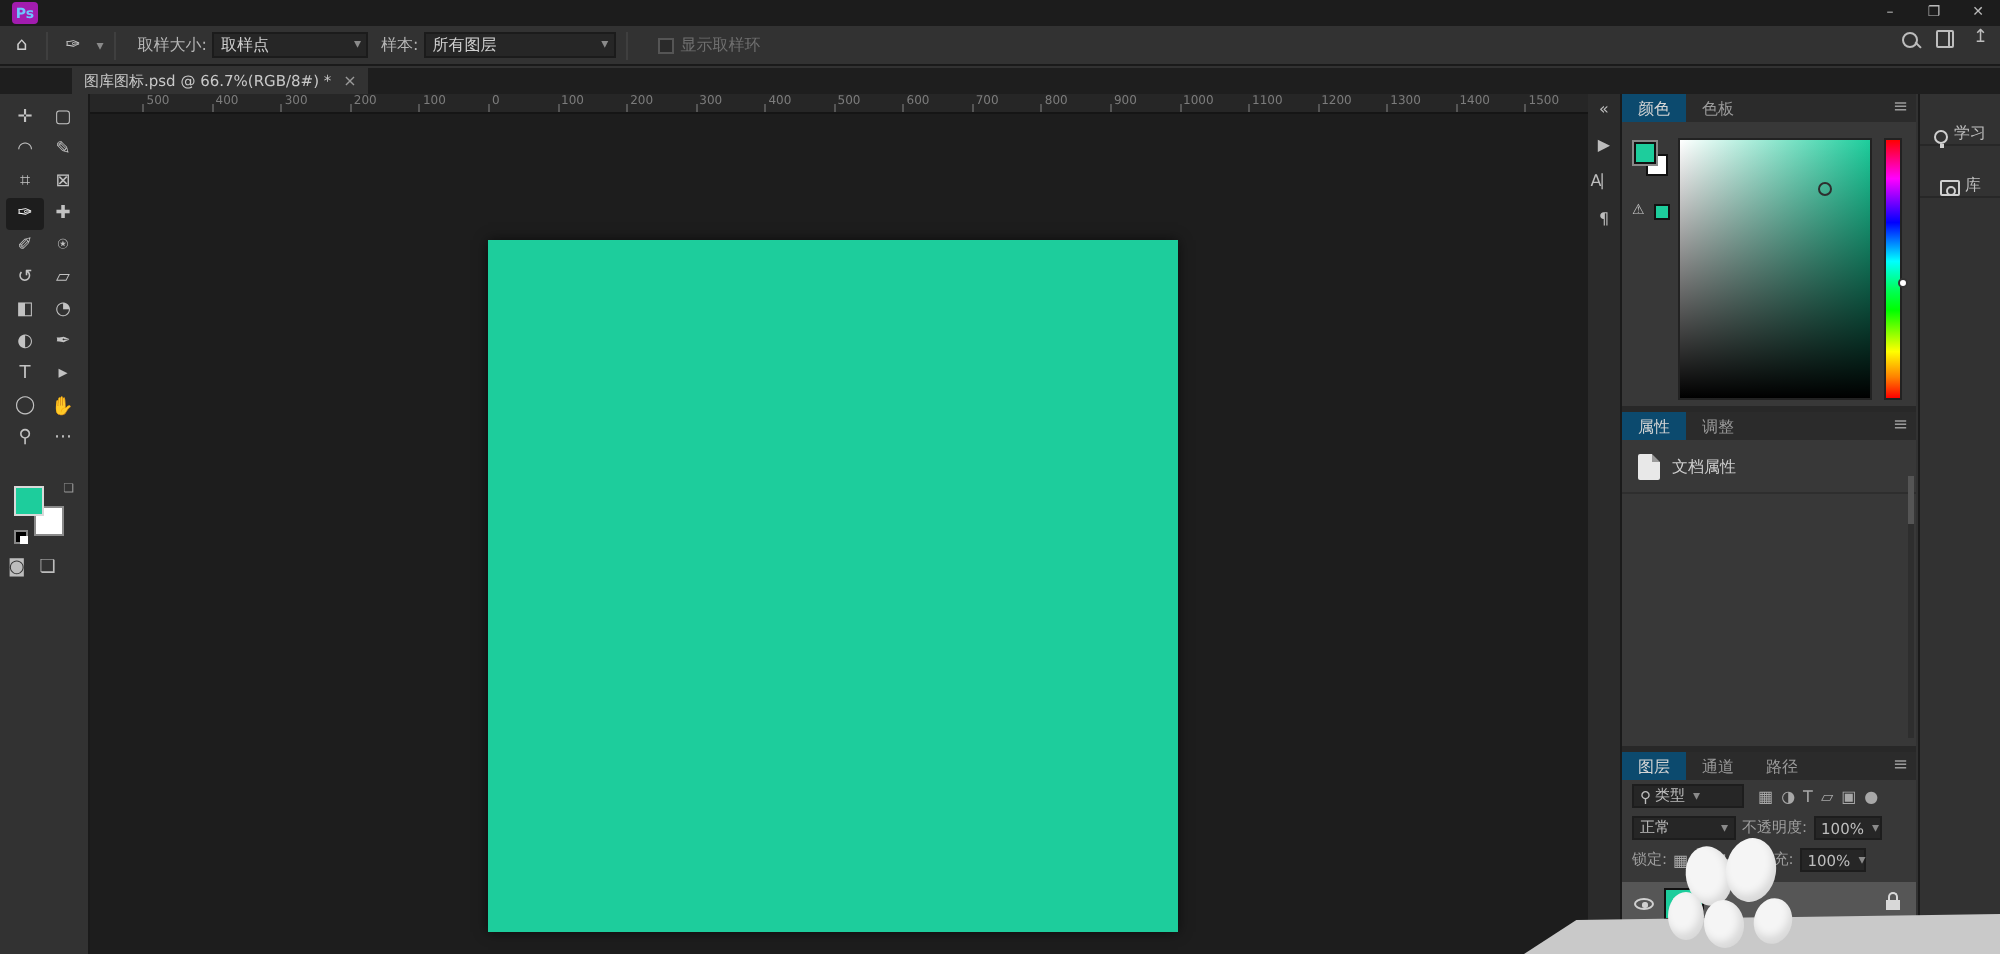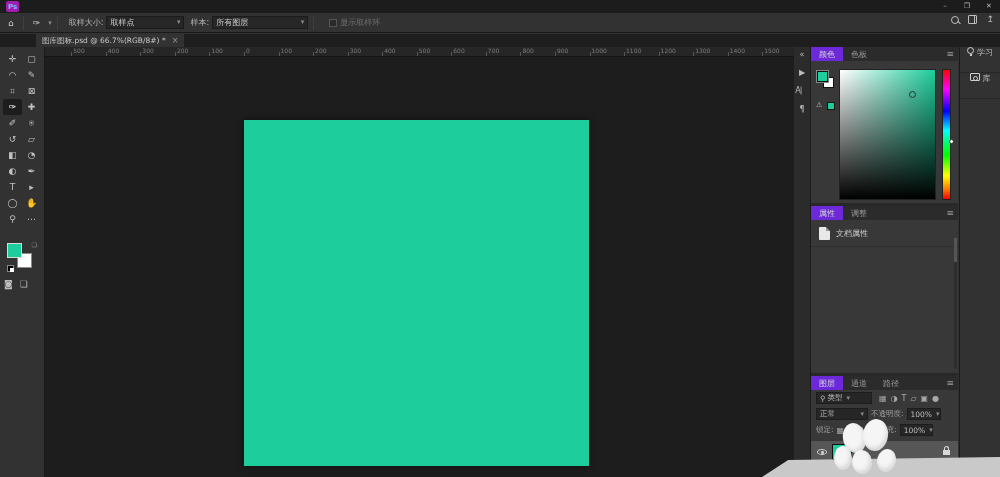--- a/index.html
+++ b/index.html
@@ -59,21 +59,21 @@
 
   
   .strip { left:794px; top:47px; width:17px; height:430px; background:#2b2b2b; border-right:1px solid #1a1a1a; display:flex; flex-direction:column; align-items:center; padding-top:3px; gap:9px; }
   .strip-icon { color:#bdbdbd; font-size:8px; width:15px; text-align:center; }
 
   
   .dock { left:811px; top:47px; width:147px; height:430px; background:#282828; }
   .panel { position:absolute; left:0; width:147px; background:#383838; }
   .panel-head { height:14px; background:#2b2b2b; display:flex; align-items:flex-end; position:relative; }
   .ptab { font-size:8px; color:#9a9a9a; padding:2px 8px 2px; height:14px; line-height:11px; white-space:nowrap; }
-  .ptab.active { background:#6d28d9; color:#d5d5d5; }
+  .ptab.active { background:#0c4a6e; color:#d5d5d5; }
   .phead-menu { position:absolute; right:4px; top:2px; color:#9a9a9a; font-size:9px; }
 
   
   .cp-minis { position:absolute; left:6px; top:10px; width:20px; height:20px; }
   .cp-fg { position:absolute; left:0; top:0; width:11px; height:11px; border:1px solid #111; outline:1px solid #888; z-index:2; }
   .cp-bg { position:absolute; left:6px; top:6px; width:11px; height:11px; background:#fff; border:1px solid #111; z-index:1; }
   .cp-warn { position:absolute; left:5px; top:40px; color:#c9c9c9; font-size:7px; }
   .cp-warn-swatch { position:absolute; left:16px; top:41px; width:8px; height:8px; border:1px solid #111; }
   .sat-square { position:absolute; left:28px; top:8px; width:97px; height:131px; border:1px solid #222; }
   .sat-marker { position:absolute; width:7px; height:7px; border:1.5px solid #2e2e2e; border-radius:50%; }
@@ -103,21 +103,21 @@
   .eye { width:10px; height:6px; border:1px solid #d0d0d0; border-radius:50%; margin:0 5px 0 6px; position:relative; }
   .eye::after { content:""; position:absolute; left:3px; top:1px; width:2.5px; height:2.5px; border-radius:50%; background:#d0d0d0; }
   .layer-thumb { width:20px; height:16px; border:1px solid #111; position:relative; overflow:hidden; }
   .mini-egg { position:absolute; background:#f2f2f2; border-radius:50%; }
   .layer-name { color:#e0e0e0; font-size:8px; margin-left:6px; flex:1; }
   .lock-shape { position:relative; width:7px; height:5px; background:#d8d8d8; margin-right:8px; }
   .lock-shape::before { content:""; position:absolute; left:1px; top:-4px; width:3px; height:4px; border:1.2px solid #d8d8d8; border-bottom:none; border-radius:3px 3px 0 0; }
 
   
   .rail { left:959px; top:47px; width:41px; height:430px; background:#323232; border-left:1px solid #1a1a1a; }
-  .rail-item { height:26px; display:flex; align-items:flex-start; justify-content:center; gap:3px; border-bottom:1px solid #272727; color:#bdbdbd; font-size:8px; }
+  .rail-item { height:26px; display:flex; align-items:flex-end; justify-content:center; gap:3px; border-bottom:1px solid #272727; color:#bdbdbd; font-size:8px; }
   .bulb { width:7px; height:7px; border:1px solid #cfcfcf; border-radius:50%; position:relative; }
   .bulb::after { content:""; position:absolute; left:2px; bottom:-3px; width:2px; height:2px; background:#cfcfcf; }
   .lib-icon { width:10px; height:8px; border:1px solid #cfcfcf; border-radius:1px; position:relative; }
   .lib-icon::after { content:""; position:absolute; left:2px; top:2px; width:3px; height:3px; border-radius:50%; border:1px solid #cfcfcf; }
 
   
   .egg { position:absolute; background:#f5f5f5; border-radius:50%; box-shadow:inset -2px -3px 4px rgba(0,0,0,.12); z-index:6; }
   .wm-plate { position:absolute; left:762px; top:457px; width:238px; height:20px; background:#c9c9c9; clip-path:polygon(0 100%,11% 15%,100% 0,100% 100%); z-index:5; }
 </style>
 </head>

